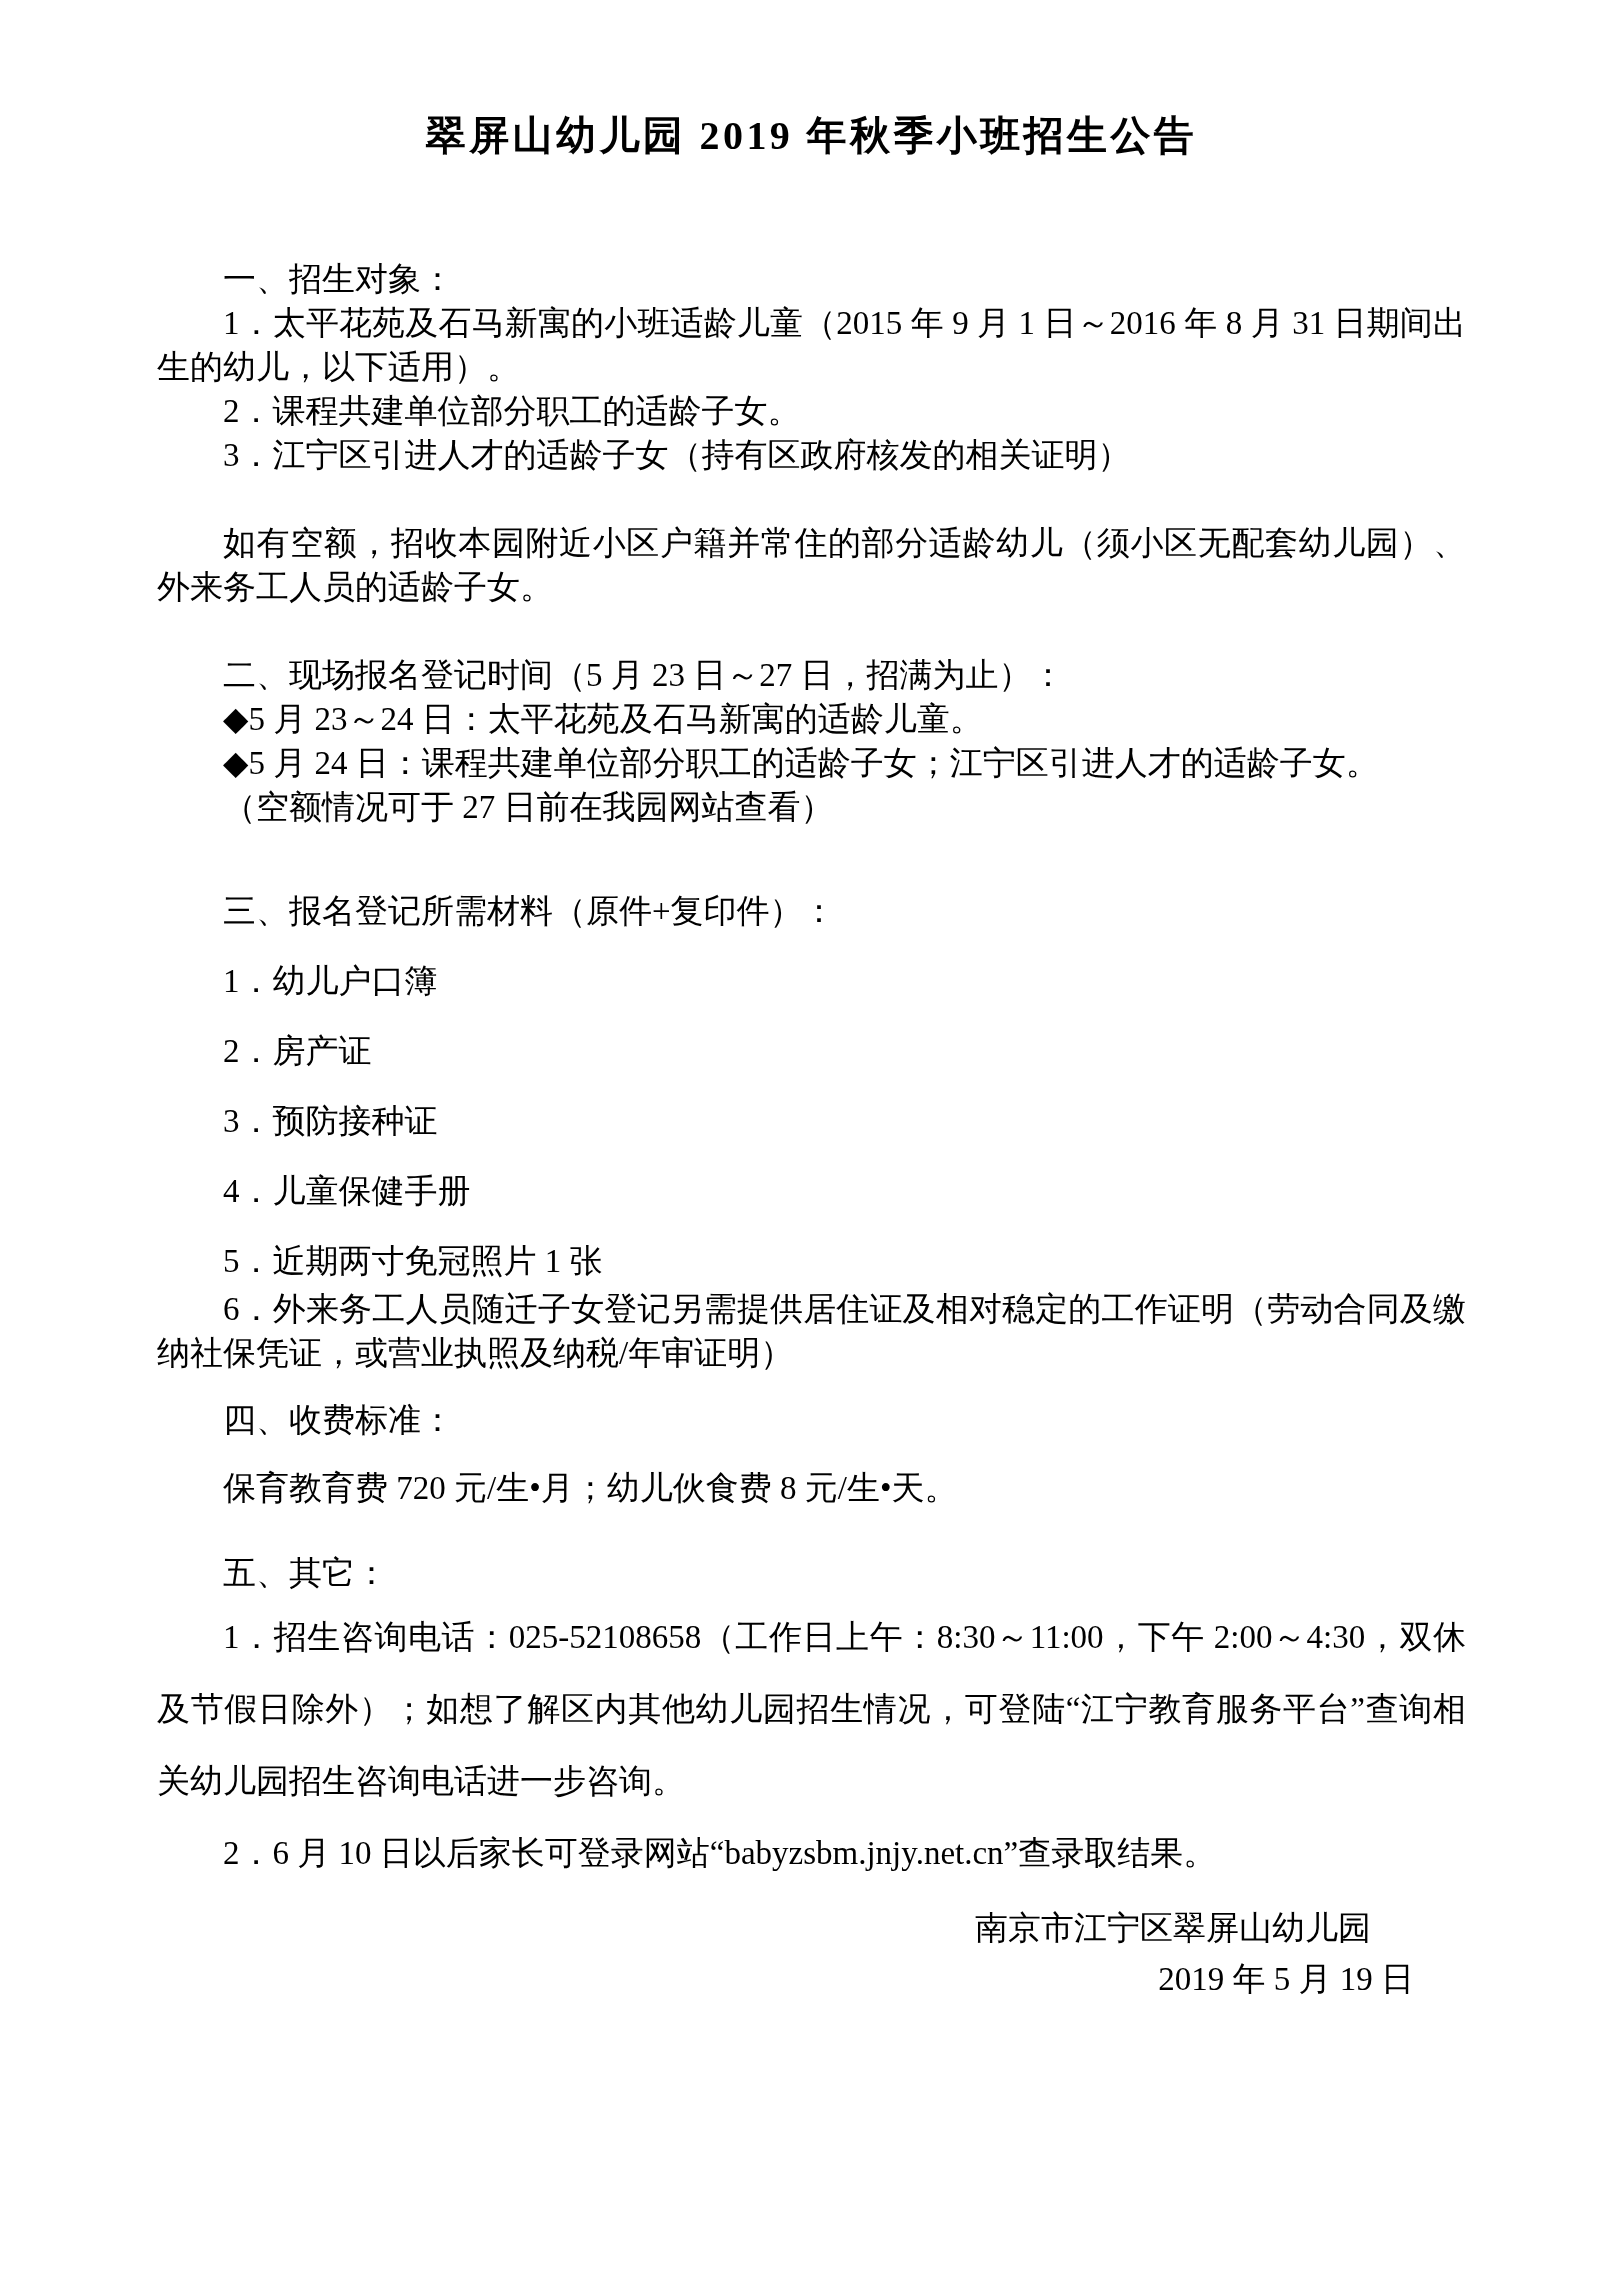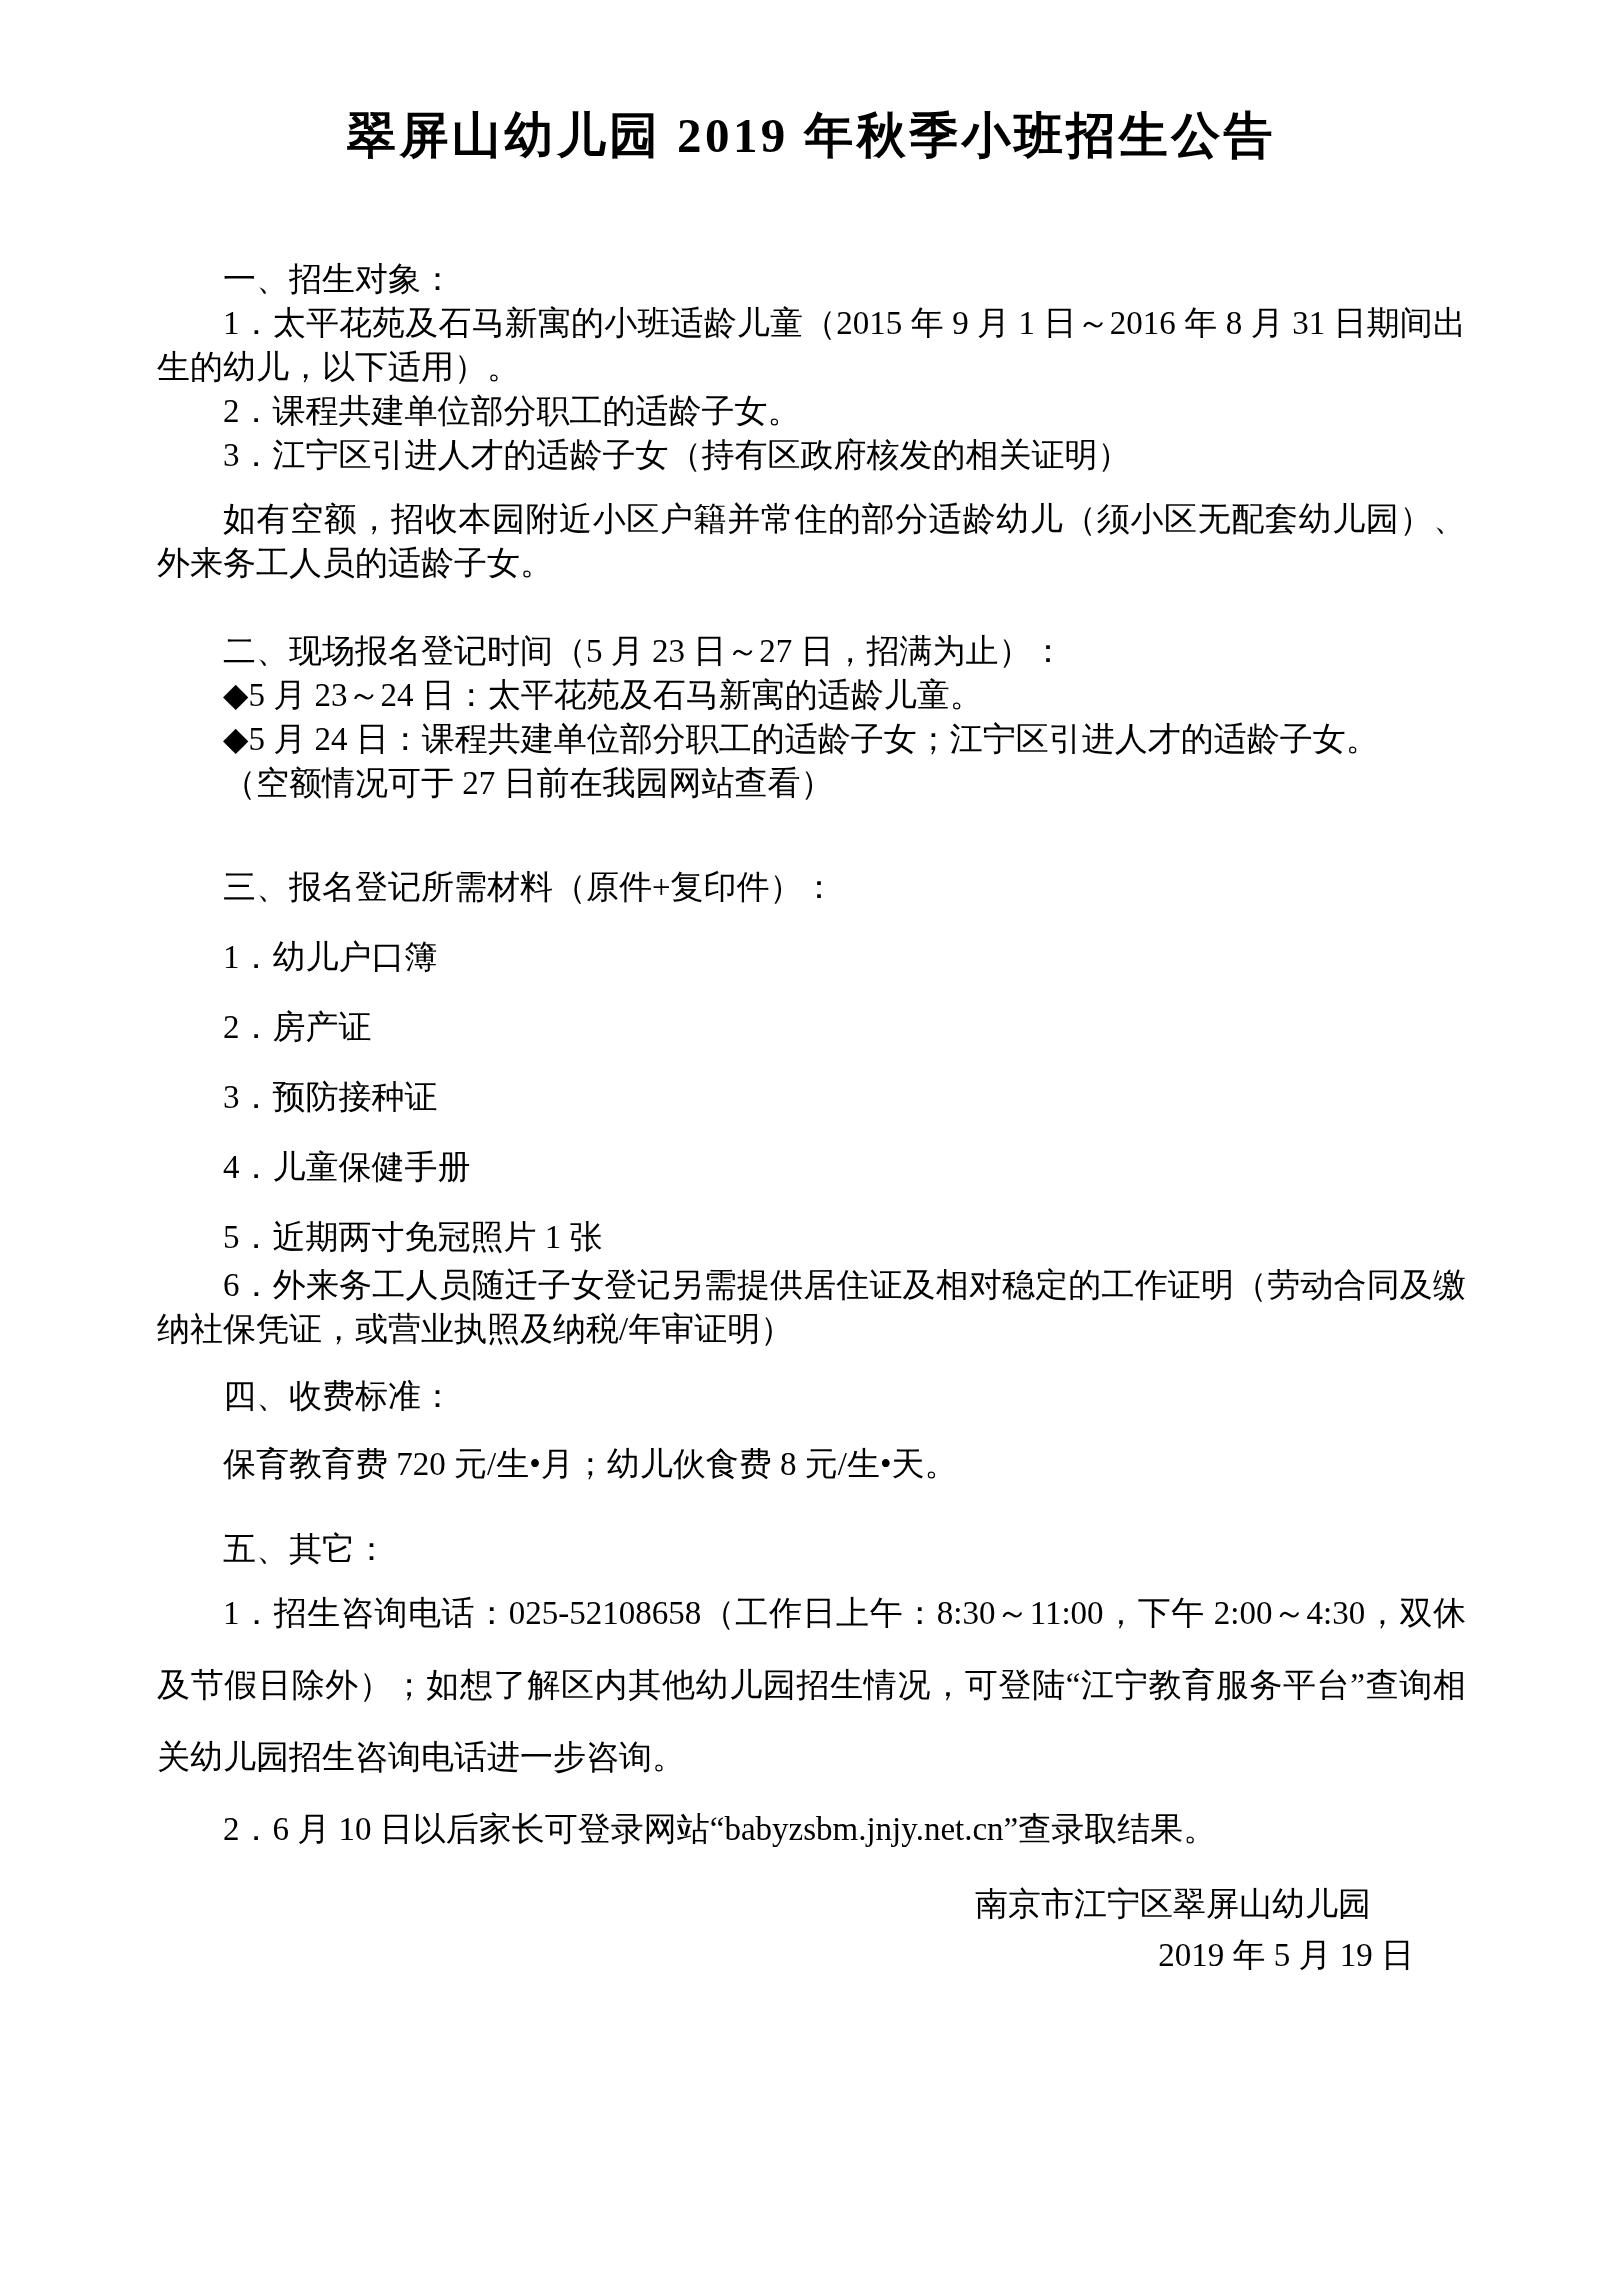--- a/index.html
+++ b/index.html
@@ -13,35 +13,35 @@
     width: 1623px;
     height: 2295px;
     background: #ffffff;
     padding: 102px 157px 0 157px;
     font-family: "Liberation Serif", "DejaVu Serif", serif;
     font-size: 33px;
     color: #000000;
     overflow: hidden;
   }
   .doc-title {
-    font-size: 49px;
+    font-size: 40px;
     font-weight: 700;
     text-align: center;
     letter-spacing: 3.4px;
     line-height: 68px;
     margin: 0 0 87px 0;
   }
   p {
     margin: 0;
     text-indent: 2em;
     text-align: justify;
     line-height: 44px;
   }
   .heading { font-weight: 400; }
-  .gap-blank { margin-top: 20px; }
+  .gap-blank { margin-top: 44px; }
   .sec2-heading { margin-top: 44px; }
   .sec3-heading { margin-top: 60px; }
   .mat-item { margin-top: 26px; }
   .mat-item6 { margin-top: 4.1px; }
   .sec4-heading { margin-top: 23px; }
   .fee-line { margin-top: 24px; }
   .sec5-heading { margin-top: 41px; }
   .other-item { line-height: 72px; }
   .other-first { margin-top: 5.5px; }
   .signature { margin-top: -5.5px; }

